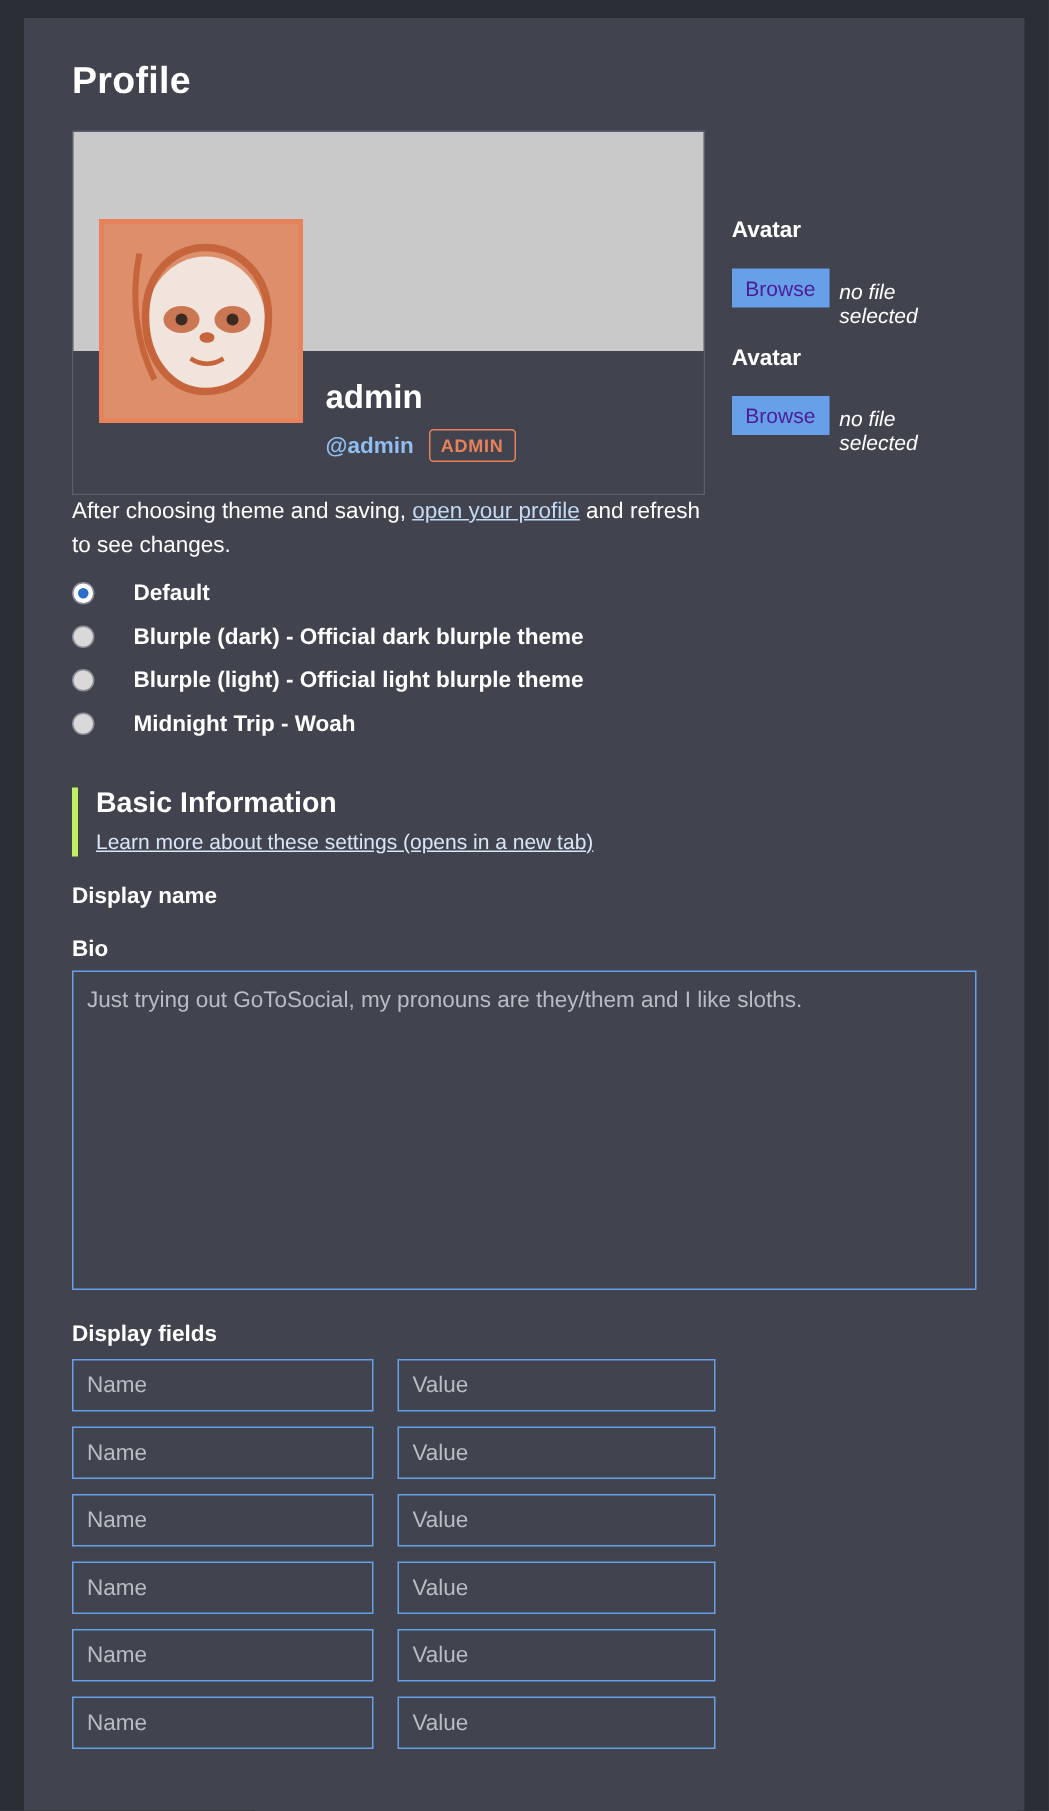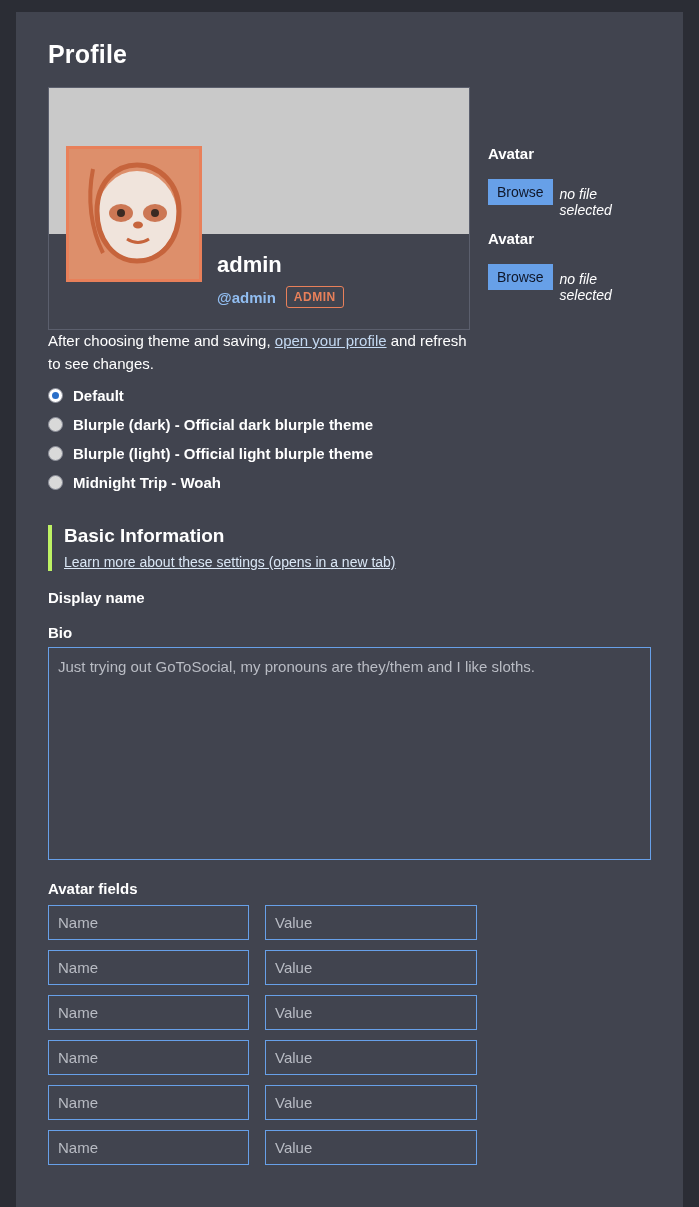--- a/index.html
+++ b/index.html
@@ -104,21 +104,21 @@
     color: #ffffff;
     margin-bottom: 4px;
   }
   .file-row {
     display: flex;
     align-items: center;
     margin-bottom: 12px;
   }
   .browse-btn {
     background: #67a0e8;
-    color: #0f172a;
+    color: #4c1d95;
     border: none;
     font-size: 14px;
     font-family: "Liberation Sans", sans-serif;
     padding: 5px 9px;
     cursor: pointer;
   }
   .no-file {
     font-size: 14px;
     font-style: italic;
     color: #ffffff;
@@ -140,20 +140,21 @@
   }
   a.inline-link {
     color: #c4d9f2;
     text-decoration: underline;
   }
   .radio-list { margin-top: 12px; }
   .radio-row {
     display: flex;
     align-items: center;
     margin-bottom: 12px;
+    gap: 16px;
   }
   .radio {
     width: 15px;
     height: 15px;
     border-radius: 50%;
     background: #d9d9d9;
     border: 1px solid #8a8d98;
     box-sizing: border-box;
     margin-right: 10px;
     flex: none;
@@ -299,21 +300,21 @@
   <div class="basic-block">
     <div class="basic-title">Basic Information</div>
     <a class="basic-link" href="#">Learn more about these settings (opens in a new tab)</a>
   </div>
 
   <div class="field-label">Display name</div>
 
   <div class="field-label">Bio</div>
   <textarea class="text-input" placeholder="Just trying out GoToSocial, my pronouns are they/them and I like sloths." style=""></textarea>
 
-  <div class="fields-label">Avatar fields</div>
+  <div class="fields-label">Display fields</div>
 
   <div>
     <div class="field-pair">
       <input class="text-input name-in" type="text" placeholder="Name" style="">
       <input class="text-input value-in" type="text" placeholder="Value" style="">
     </div>
     <div class="field-pair">
       <input class="text-input name-in" type="text" placeholder="Name" style="">
       <input class="text-input value-in" type="text" placeholder="Value" style="">
     </div>

